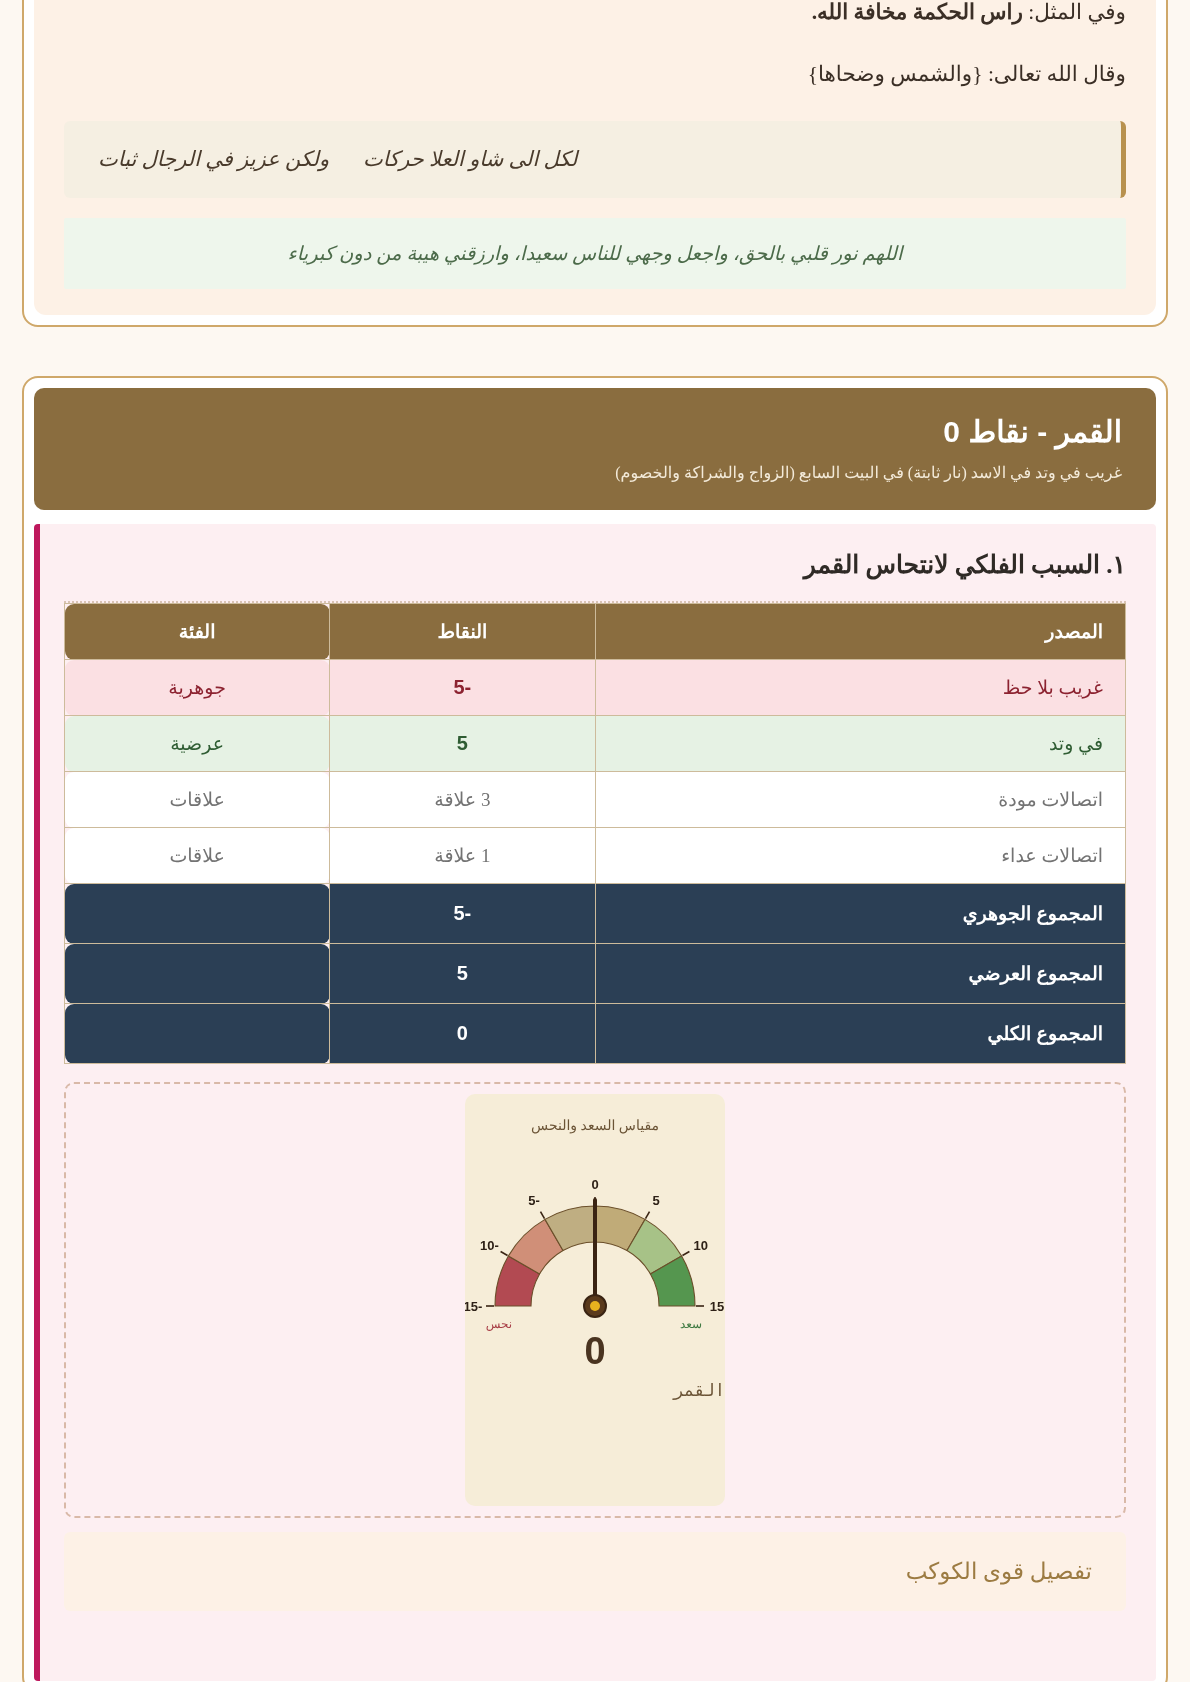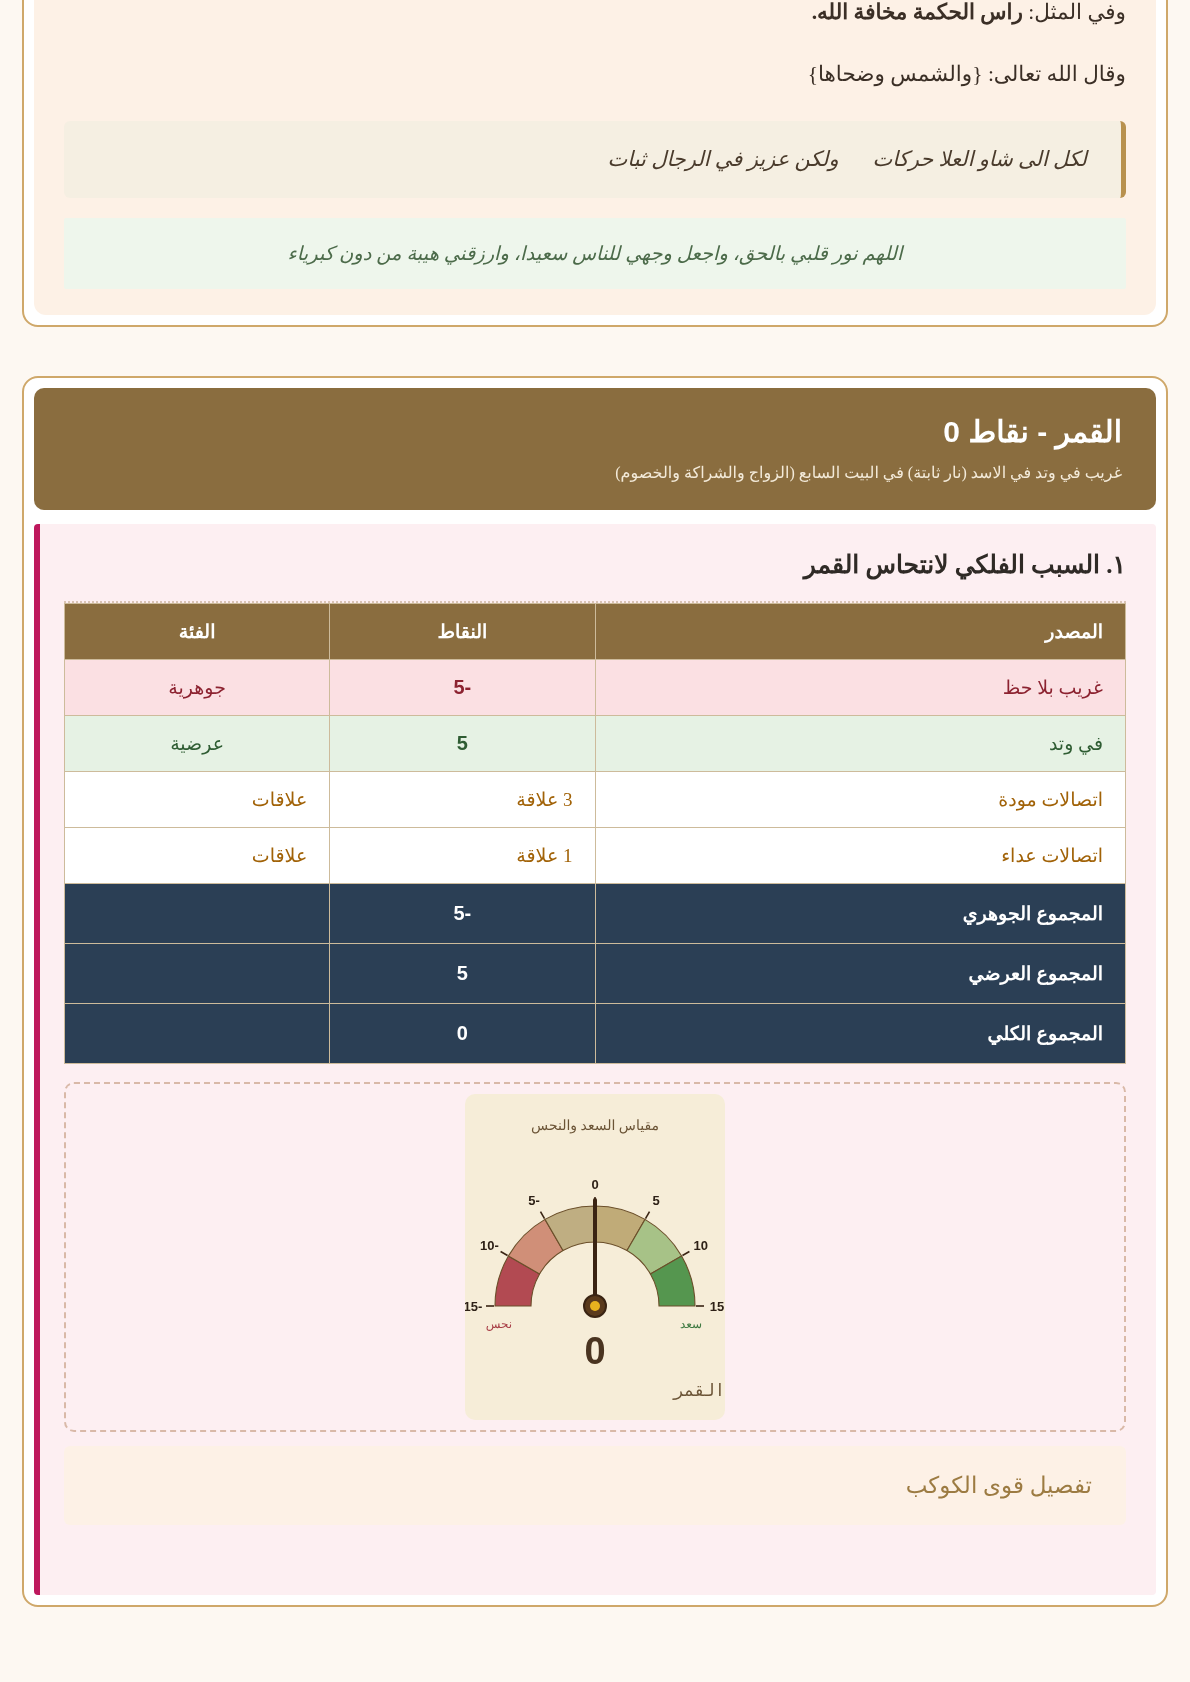--- a/index.html
+++ b/index.html
@@ -55,21 +55,21 @@
     margin: 18px 0 30px 0;
     line-height: 1.5;
   }
   .q-line b { font-weight: 700; }
   .quote-box {
     background: #f5efe2;
     border-right: 5px solid #b8914e;
     border-radius: 6px;
     padding: 26px 34px;
     margin-bottom: 20px;
-    text-align: right;
+    text-align: left;
     font-style: italic;
     font-size: 21px;
     color: #4a3b2c;
   }
   .quote-box .sep { display:inline-block; width: 34px; }
   .dua-box {
     background: #eef6ec;
     border-radius: 2px;
     padding: 24px 34px;
     text-align: center;
@@ -150,25 +150,25 @@
   table.scores thead th {
     background: #8a6d3f;
     color: #ffffff;
     font-weight: 700;
     font-family: "Liberation Sans", sans-serif;
     font-size: 19px;
     height: 56px;
   }
   .col-src   { width: 50%;  text-align: right; margin-left: 6px; }
   .col-pts   { width: 25%;  text-align: center; }
-  .col-cat   { width: 25%;  text-align: center; }
+  .col-cat   { width: 25%;  text-align: center; border-radius: 9px; }
 
   tr.r-neg  td { background: #fbe0e3; color: #8c2230; }
   tr.r-pos  td { background: #e6f2e4; color: #2f5d33; }
-  tr.r-plain td { background: #ffffff; color: #a16207; text-align: right; }
+  tr.r-plain td { background: #ffffff; color: #737373; }
   tr.r-total td {
     background: #2b3f55; color: #ffffff;
     font-weight: 700;
     font-family: "Liberation Sans", sans-serif;
     height: 60px;
   }
   td.num { font-weight: 700; font-family: "Liberation Sans", sans-serif; font-size: 20px; }
 
   
   .gauge-panel {
@@ -176,21 +176,21 @@
     border: 2px dashed #d9b9a8;
     border-radius: 10px;
     padding: 10px;
     background: transparent;
   }
   .gauge-card {
     background: #f6edd8;
     border-radius: 10px;
     padding: 12px 0 6px 0;
     position: relative;
-    height: 326px;
+    height: 412px;
     width: 260px;
     margin: 0 auto;
   }
   .gauge-wrap { position: relative; width: 260px; margin: 0 auto; }
   .gauge-svg { display: block; }
   .gauge-value {
     position: absolute;
     left: 0; right: 0;
     top: 236px;
     text-align: center;

